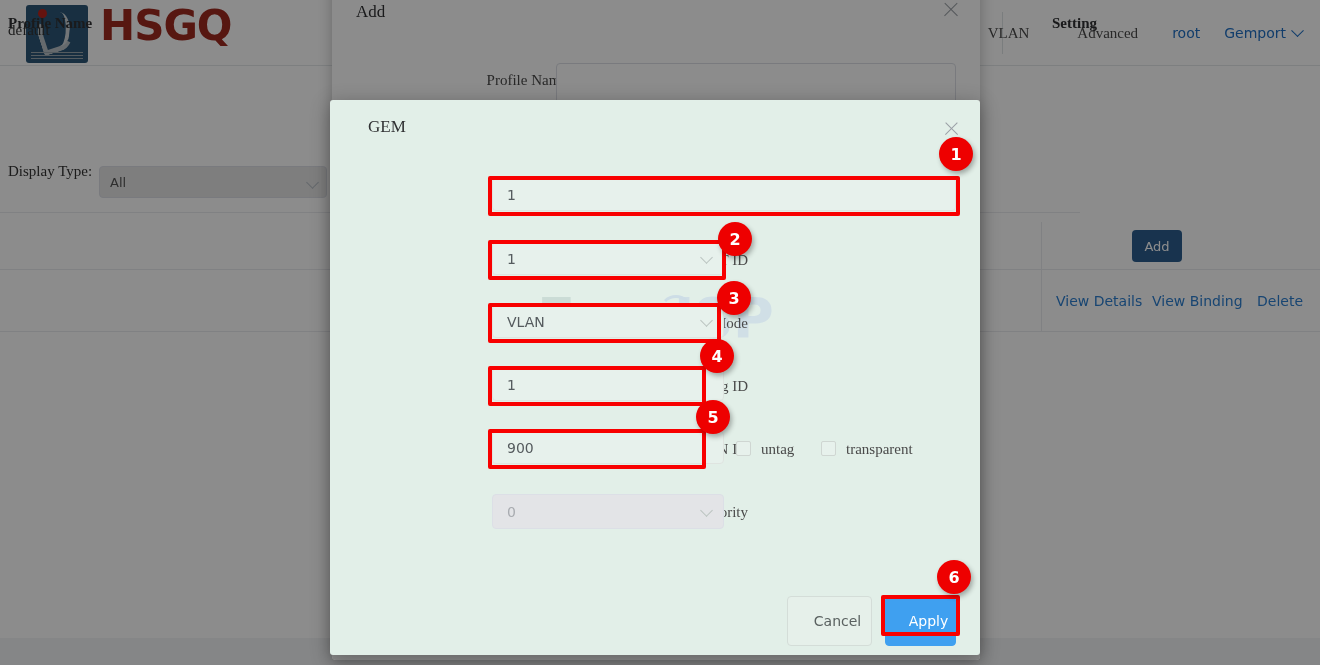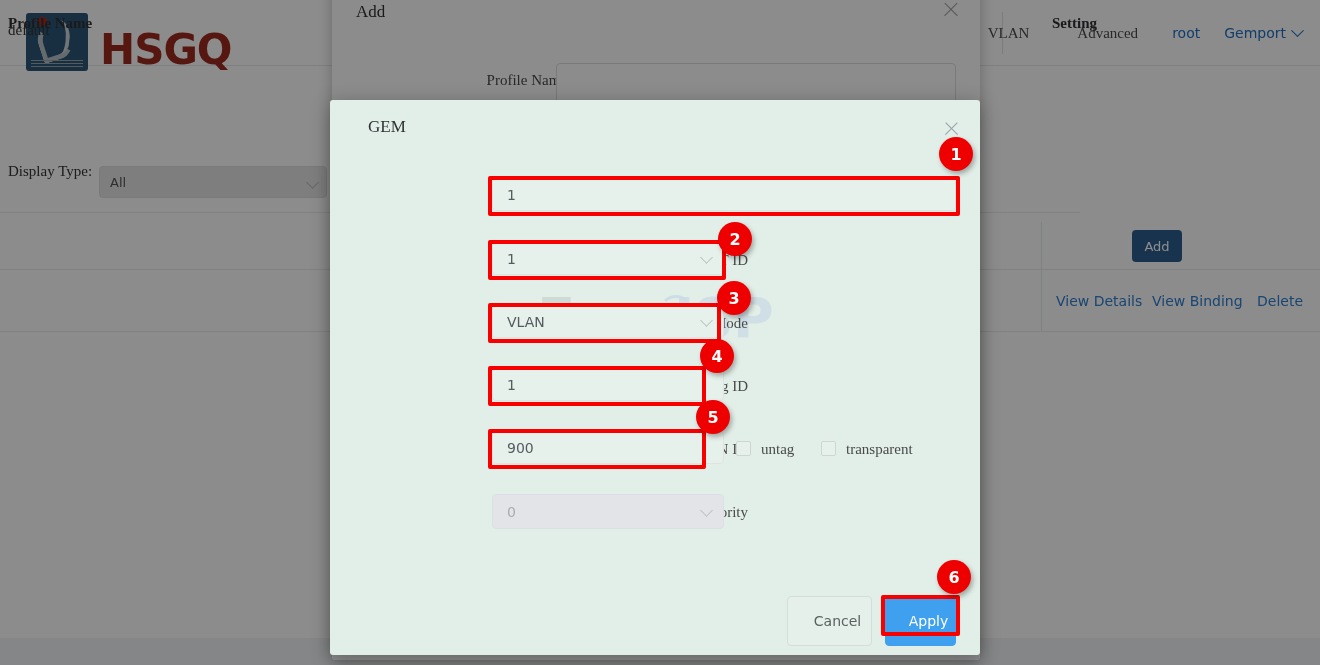--- a/index.html
+++ b/index.html
@@ -18,21 +18,21 @@
     position: absolute; inset: 0;
     background: #ffffff;
   }
   .topbar {
     position: absolute; left: 0; top: 0; width: 1320px; height: 66px;
     background: #ffffff;
     border-bottom: 1px solid #e4e7ea;
   }
   .logo-wrap {
     position: absolute; left: 26px; top: 5px;
-    display: flex; align-items: flex-end; gap: 8px; margin-top: 8px;
+    display: flex; align-items: flex-start; gap: 8px;
   }
   .logo-mark {
     width: 62px; height: 58px;
     background: #2c5777;
     border-radius: 3px;
     position: relative;
     overflow: hidden;
   }
   .logo-mark .swoosh {
     position: absolute; left: 12px; top: 9px;

